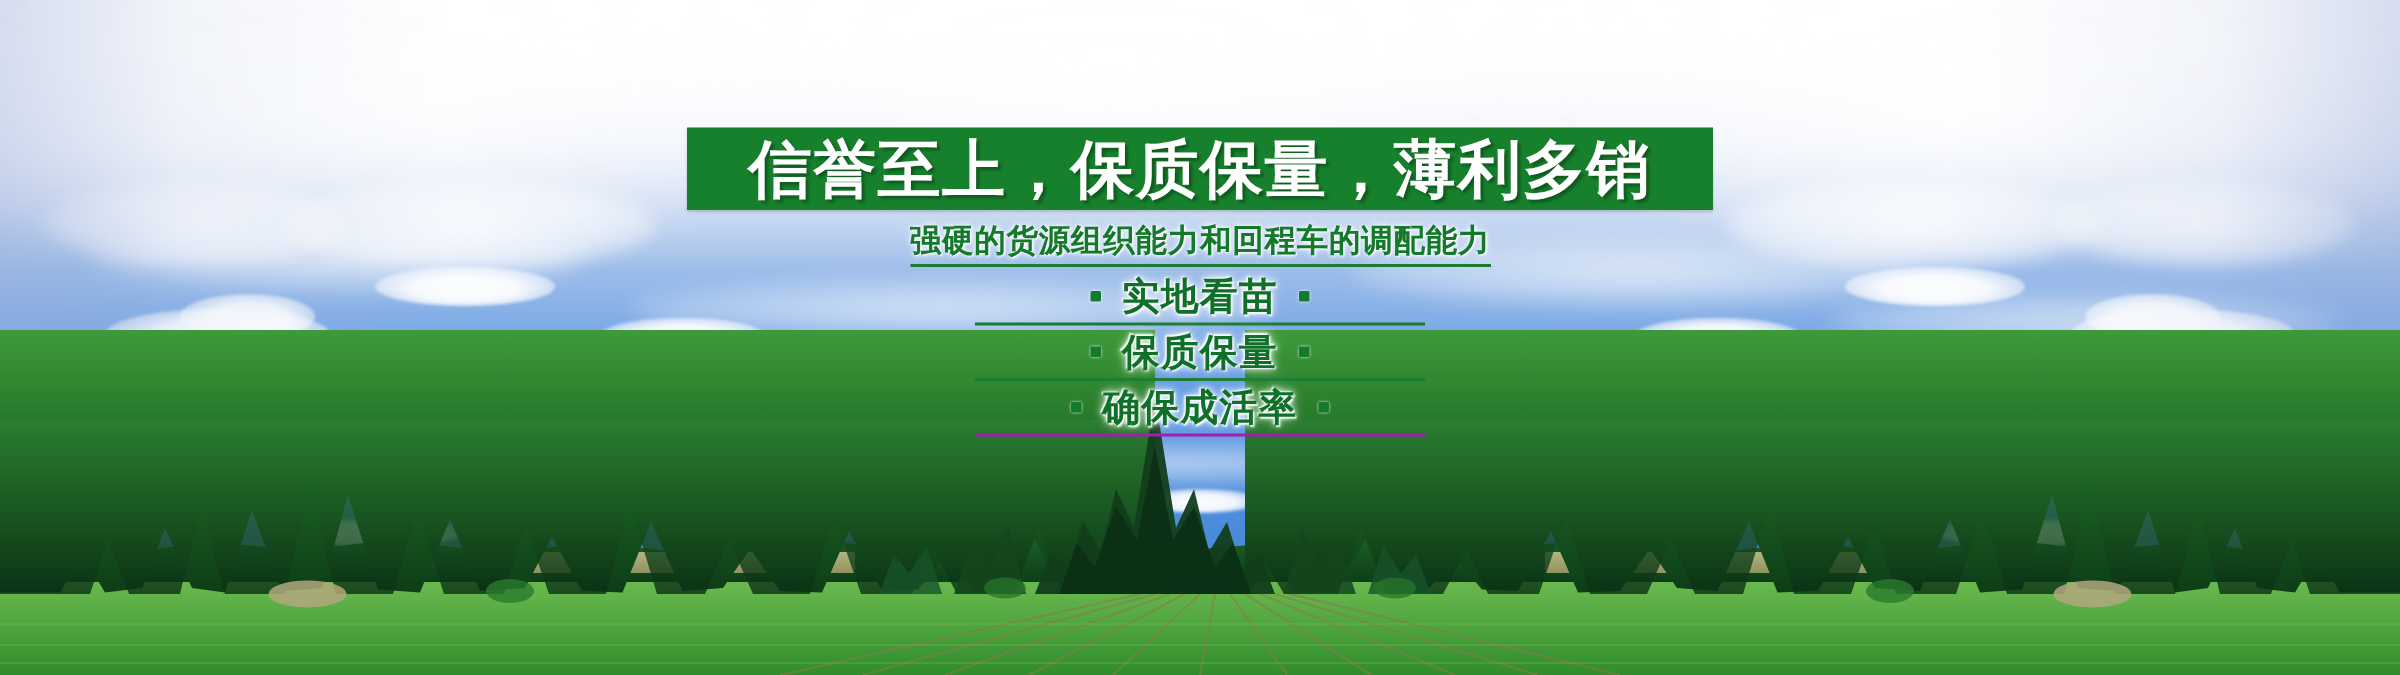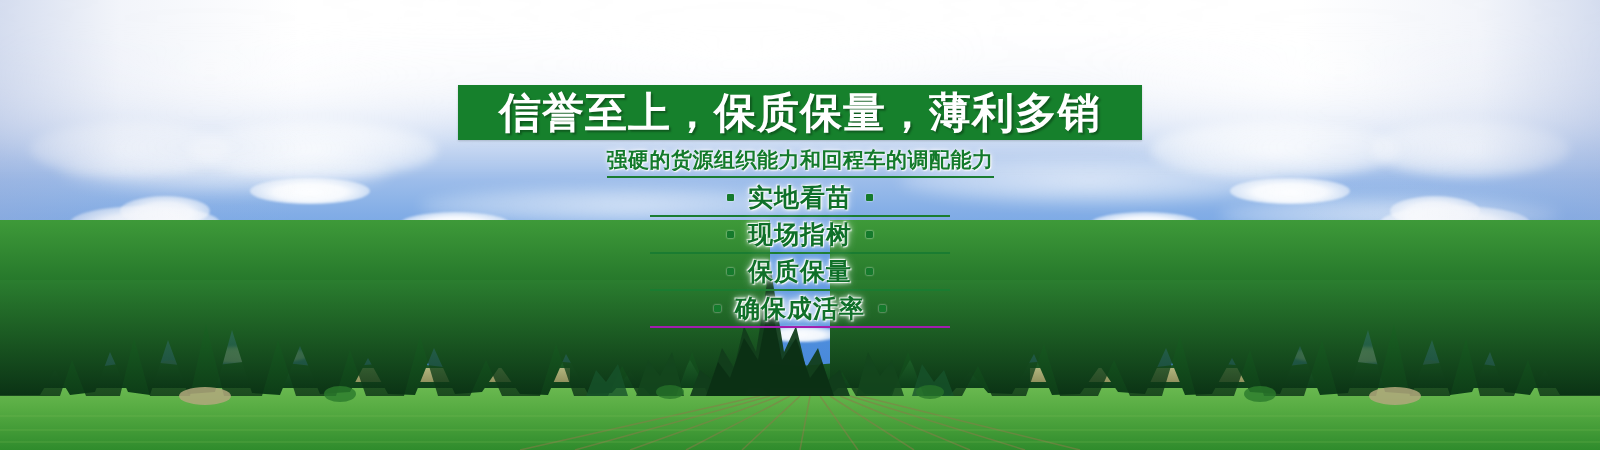--- a/index.html
+++ b/index.html
@@ -347,34 +347,29 @@
   </div>
 
   <div class="feature-list">
 
     <div class="feature-row">
       <span class="dot"></span>
       <span class="label">实地看苗</span>
       <span class="dot"></span>
     </div>
 
+
     <div class="feature-row">
       <span class="dot"></span>
-      <span class="label">现场指树</span>
+      <span class="label">保质保量</span>
       <span class="dot"></span>
     </div>
 
+
     <div class="feature-row">
       <span class="dot"></span>
-      <span class="label">保质保量</span>
+      <span class="label">确保成活率</span>
       <span class="dot"></span>
     </div>
 
-
-    <div class="feature-row">
-      <span class="dot"></span>
-      <span class="label">确保成活率</span>
-      <span class="dot"></span>
-    </div>
-
   </div>
 
 </div>
 
 </body></html>

